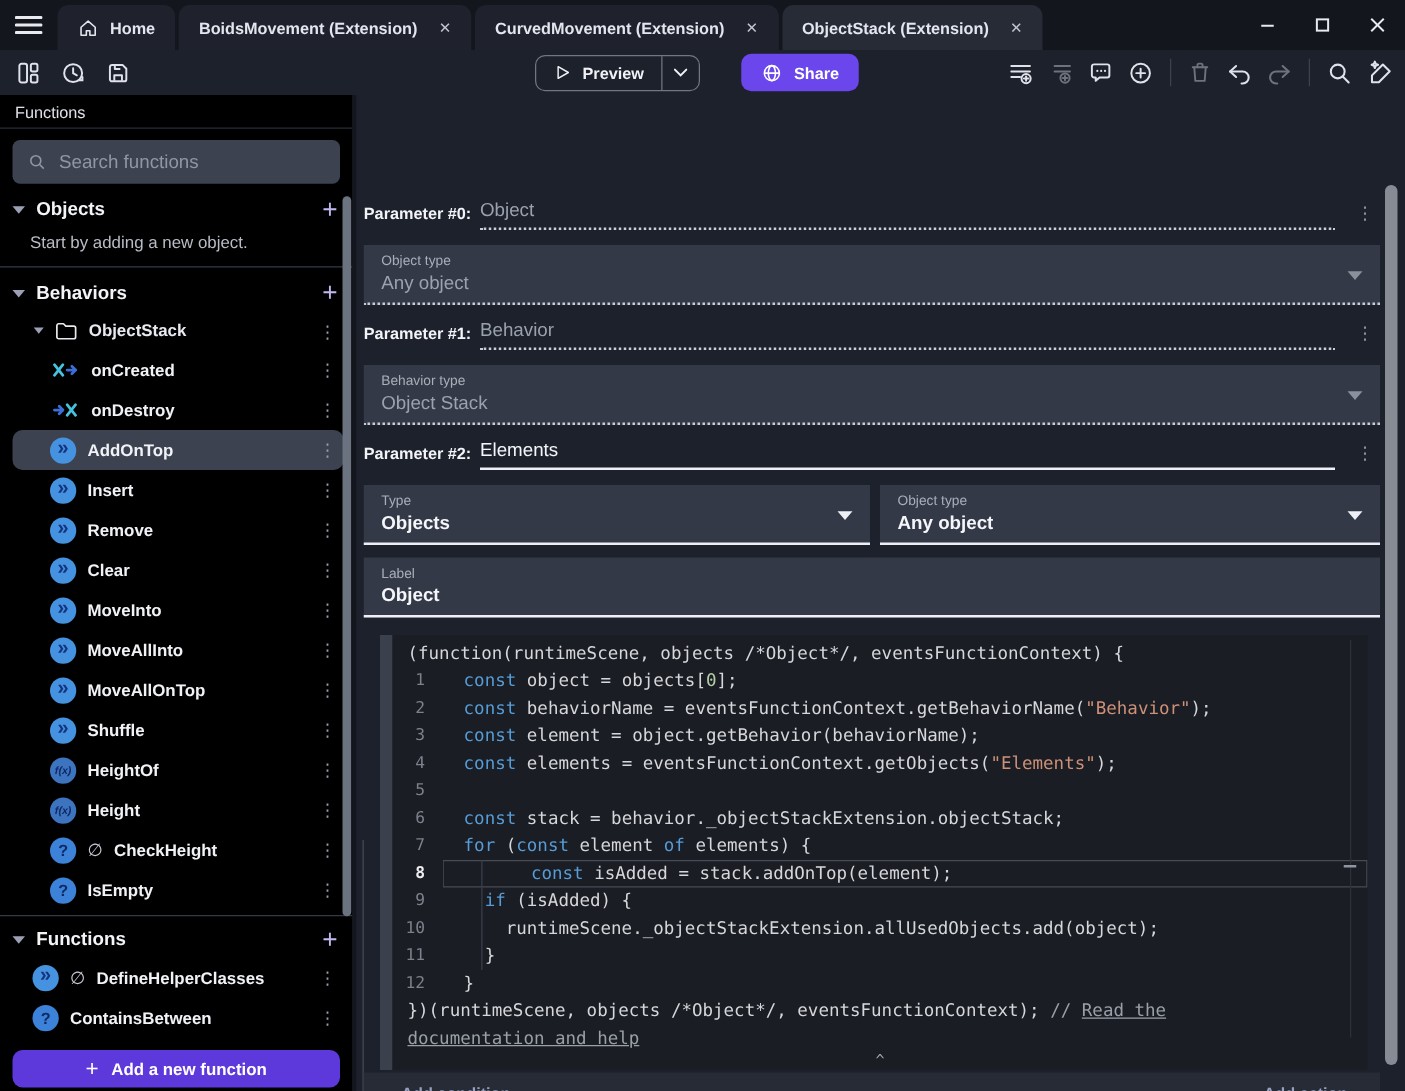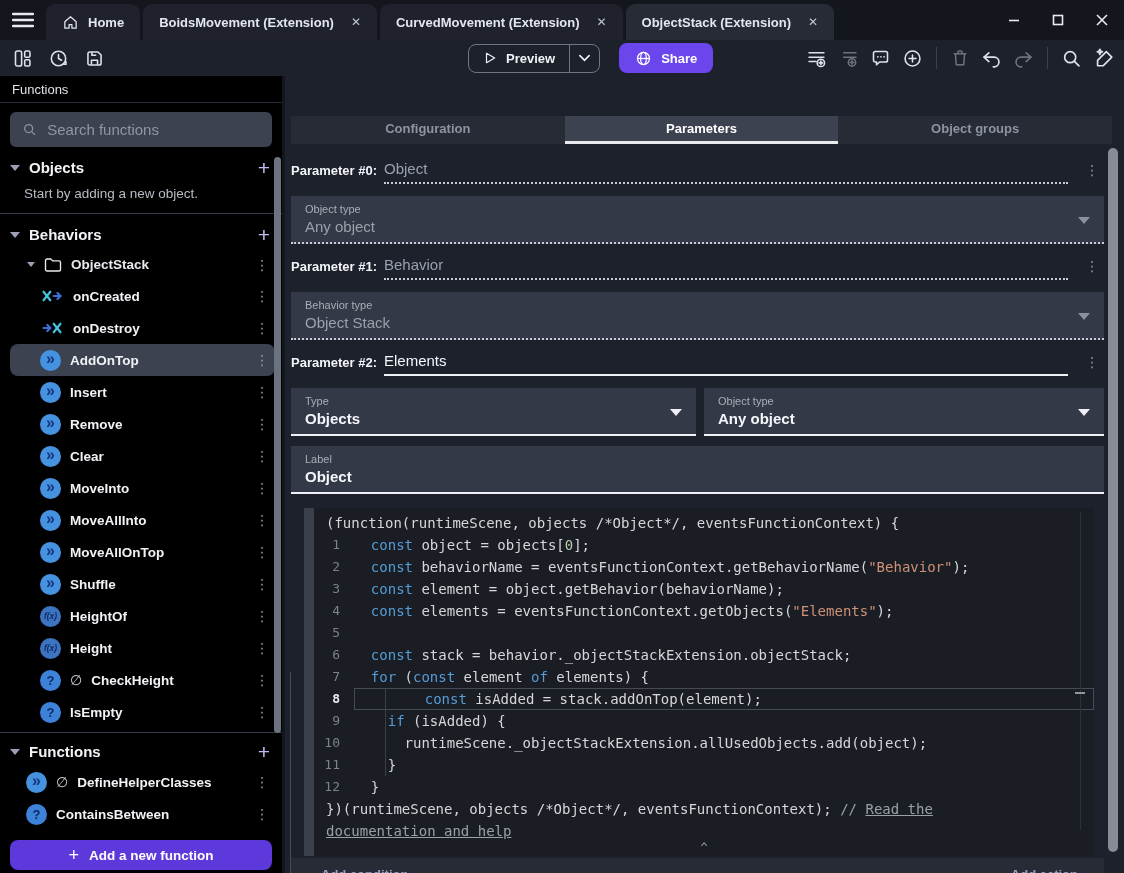--- a/index.html
+++ b/index.html
@@ -18,29 +18,29 @@
   .tab { height:36px; display:flex; align-items:center; gap:9px; padding:0 16px;
          background:#1f222c; border-radius:9px 9px 0 0; font-size:13px; font-weight:700; color:#e3e6ee; }
   .tab.active { background:#272b36; }
   .tab .tclose { color:#c2c6d0; font-size:12px; font-weight:400; margin-left:8px; cursor:pointer; }
   .win-controls { margin-left:auto; display:flex; height:40px; }
   .wc { width:44px; height:40px; display:flex; align-items:center; justify-content:center; color:#e8eaf0; cursor:pointer; }
 
   
   .toolbar { height:36px; background:#1d212b; position:relative; }
   .tb-left { position:absolute; left:12px; top:0; height:36px; display:flex; align-items:center; gap:15px; }
-  .tb-center { position:absolute; left:468px; top:0; height:36px; display:flex; align-items:center; }
+  .tb-center { position:absolute; left:428px; top:0; height:36px; display:flex; align-items:center; }
   .tb-right { position:absolute; right:9px; top:0; height:36px; display:flex; align-items:center; gap:11px; }
   .tbtn { color:#dfe2ea; cursor:pointer; display:flex; align-items:center; }
   .tbtn.dim { opacity:.42; }
   .tsep { width:1px; height:22px; background:#3c414d; margin:0 2px; }
   .preview-btn { display:flex; align-items:stretch; border:1px solid #707684; border-radius:8px; height:29px; color:#f0f2f6; cursor:pointer; }
   .pv-main { display:flex; align-items:center; gap:9px; padding:0 14px; font-weight:700; }
   .pv-split { border-left:1px solid #707684; display:flex; align-items:center; padding:0 9px; }
-  .share-btn { margin-left:19px; background:#6a46ec; border-radius:8px; height:30px; display:flex; align-items:center; gap:9px; padding:0 16px; font-weight:700; color:#fff; cursor:pointer; }
+  .share-btn { margin-left:33px; background:#6a46ec; border-radius:8px; height:30px; display:flex; align-items:center; gap:9px; padding:0 16px; font-weight:700; color:#fff; cursor:pointer; }
 
   
   .app-body { position:absolute; top:76px; left:0; right:0; bottom:0; display:flex; }
 
   
   .sidebar { width:282px; background:#000000; position:relative; flex:none; }
   .sb-title { height:27px; display:flex; align-items:center; padding-left:12px; color:#dfe2ea; font-size:13px; border-bottom:1px solid #272c37; }
   .sb-search { margin:9px 10px 0 10px; height:35px; background:#3d4250; border-radius:6px; display:flex; align-items:center; gap:10px; padding:0 12px; }
   .sb-search input { background:transparent; border:none; outline:none; color:#d9dce4; font-size:15px; width:100%; font-family:"Liberation Sans",sans-serif; }
   .sb-search input::placeholder { color:#8f96a4; }
@@ -487,25 +487,20 @@
     <div class="add-fn">
       <span class="plus">+</span>
       <span>Add a new function</span>
     </div>
 
     <div class="sb-scrollbar"></div>
   </div>
 
   <div class="main">
 
-    <div class="main-tabs">
-      <div class="mtab">Configuration</div>
-      <div class="mtab active">Parameters</div>
-      <div class="mtab">Object groups</div>
-    </div>
 
     <div class="param-row" style="top:84px;">
       <span class="p-label">Parameter #0:</span>
       <span class="p-name">Object</span>
       <span class="dots">⋮</span>
     </div>
     <div class="field dotted" style="left:6px; right:20px; top:120px;">
       <div class="f-label">Object type</div>
       <div class="f-value">Any object</div>
       <span class="arrow"></span>

